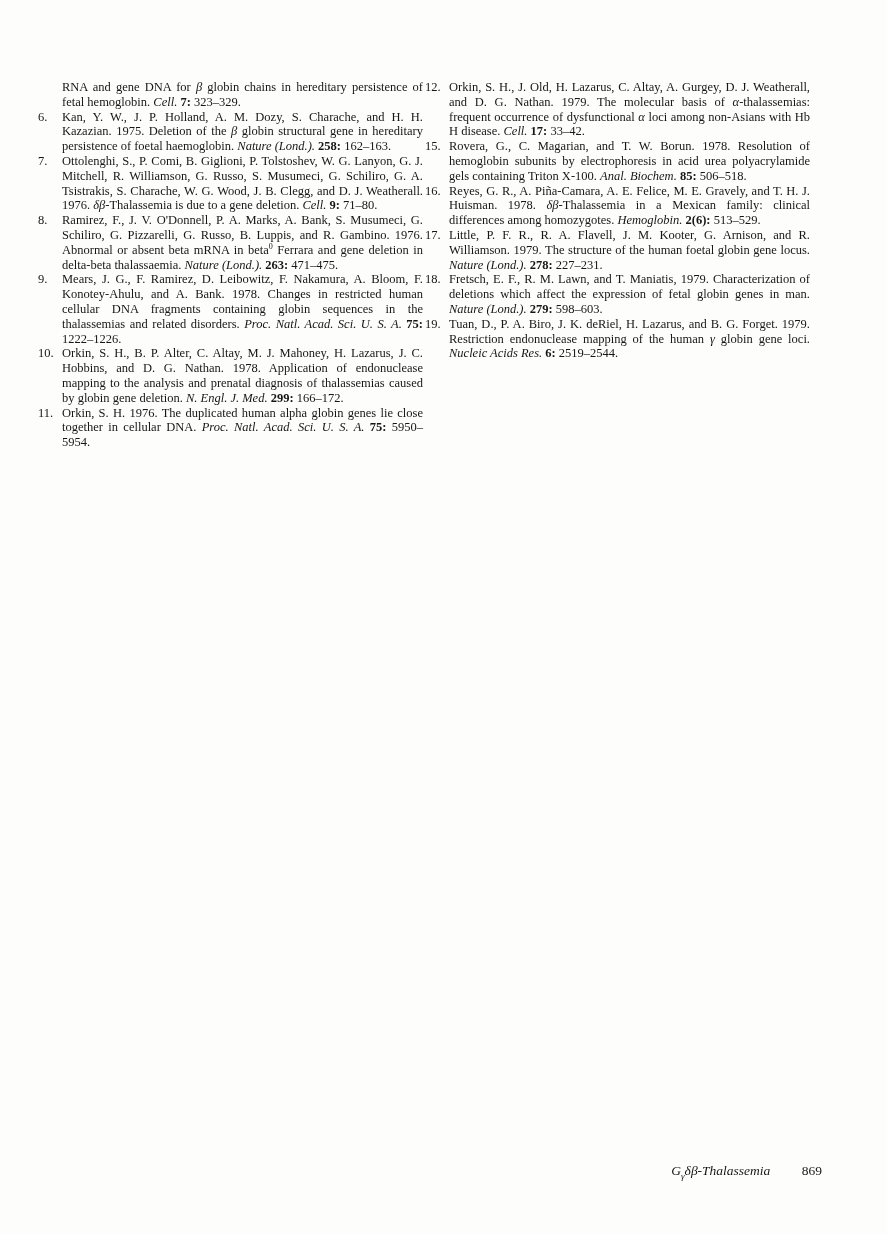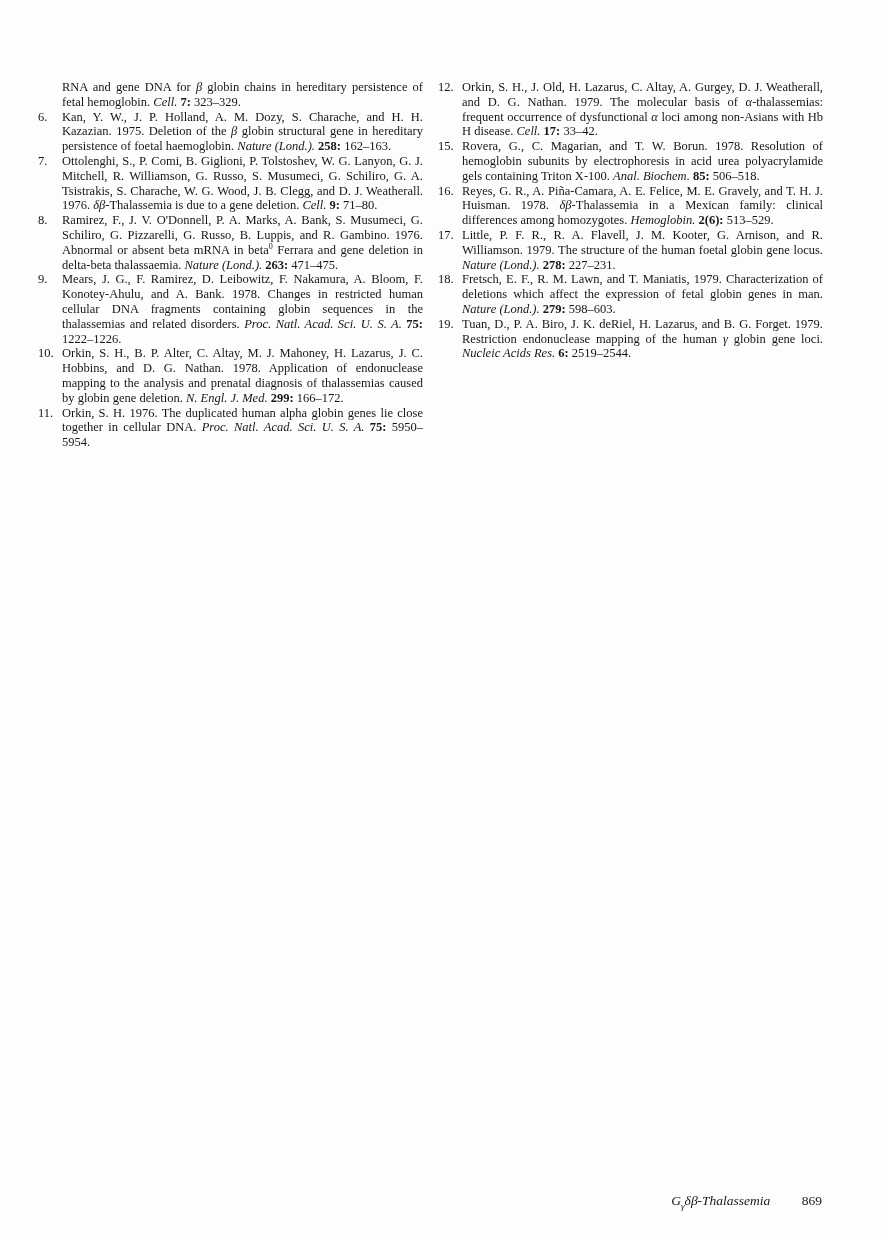--- a/index.html
+++ b/index.html
@@ -11,21 +11,21 @@
     position: relative;
     overflow: hidden;
   }
   .page { position: absolute; inset: 0; }
   .columns {
     position: absolute;
     top: 80px;
     left: 38px;
     width: 786px;
     display: flex;
-    gap: 15px;
+    gap: 2px;
   }
   .col { width: 385px; }
   .ref {
     display: flex;
     font-size: 12.5px;
     line-height: 14.8px;
   }
   .ref-num {
     flex: 0 0 24px;
     text-align: left;
@@ -35,21 +35,21 @@
     flex: 1;
     text-align: justify;
   }
   .seg-n { font-style: normal; }
   .seg-i { font-style: italic; }
   .seg-b { font-weight: 700; }
   .seg-sup { vertical-align: super; font-size: 8px; line-height: 0; }
   .seg-isub { font-style: italic; vertical-align: sub; font-size: 9px; line-height: 0; }
   .footer {
     position: absolute;
-    top: 1193px;
+    top: 1163px;
     right: 65px;
     font-size: 13.5px;
     white-space: nowrap;
   }
   .footer-title { font-style: italic; }
   .footer-page { margin-left: 28px; font-style: normal; }
 </style>
 </head>
 <body>
 

